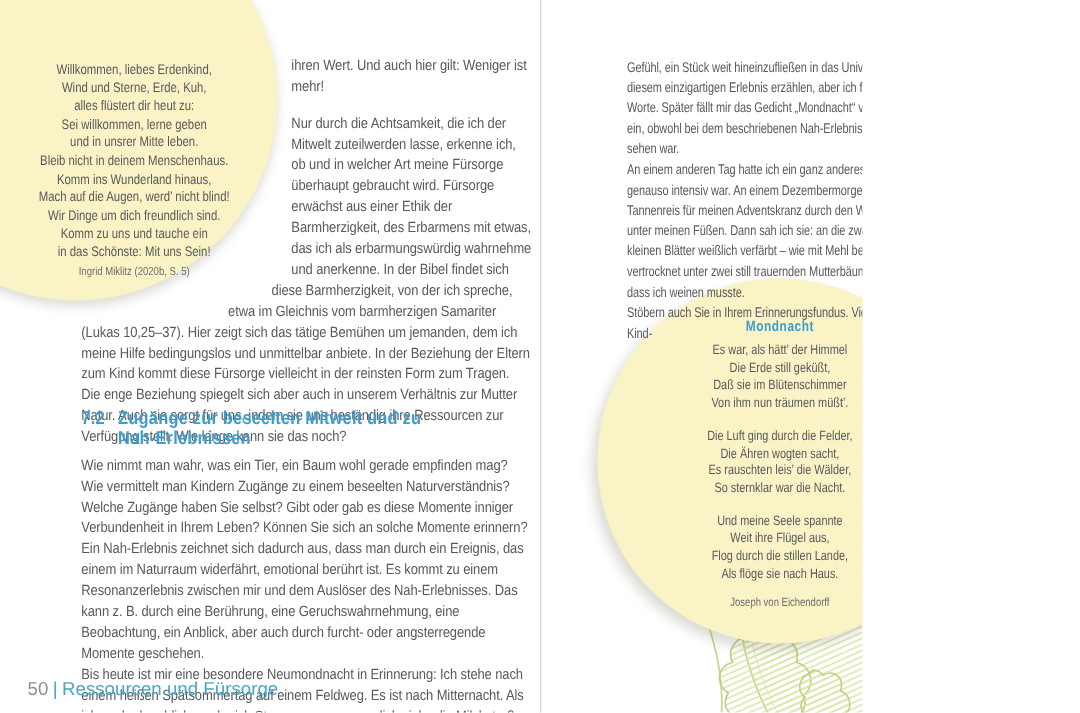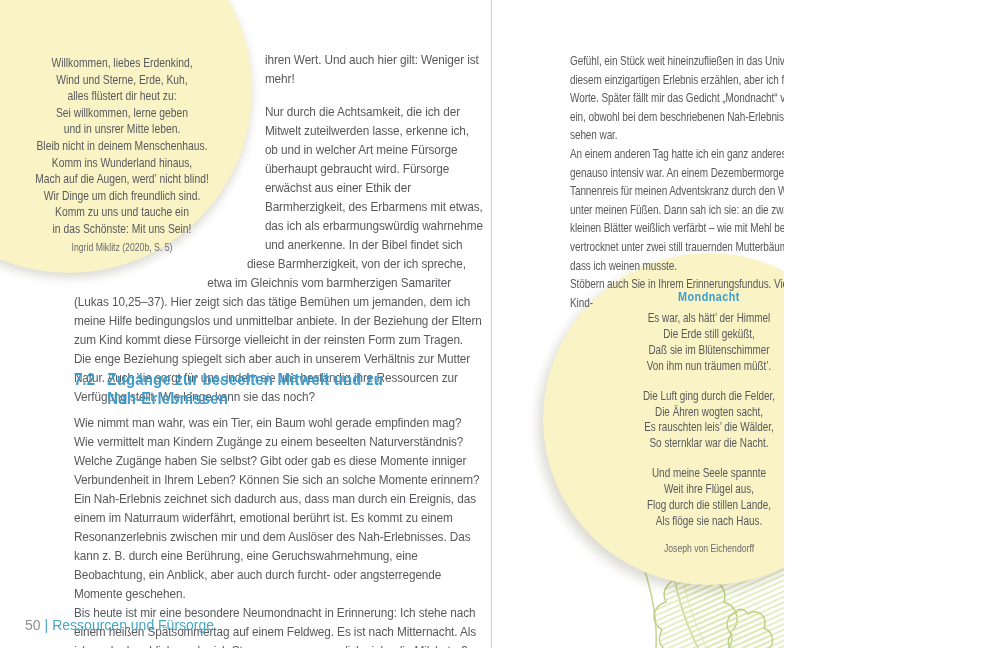--- a/index.html
+++ b/index.html
@@ -63,21 +63,21 @@
     display:flex; margin:0 0 5px 0;
     color:var(--accent-blue, #3f9dcb);
     font-size:17px; font-weight:bold; line-height:19px; letter-spacing:.2px;
   }
   .section-number { flex:none; width:38px; }
   .section-title  { white-space:pre-line; }
 
   
   .page-footer {
     position:absolute; left:25px; top:617px; z-index:3;
-    font-size:14px; display:flex; gap:4px; align-items:baseline;
+    font-size:17px; display:flex; gap:4px; align-items:baseline;
   }
   .footer-num { color:#8f9093; }
   .footer-sep, .footer-chapter { color:var(--footer-teal, #48a5c3); }
 
   
   .rtext {
     position:absolute; left:50px; top:52px; width:459px; z-index:3;
     transform:scaleX(.78); transform-origin:0 0;
     font-size:12.8px; line-height:18.6px; letter-spacing:-.1px;
   }

